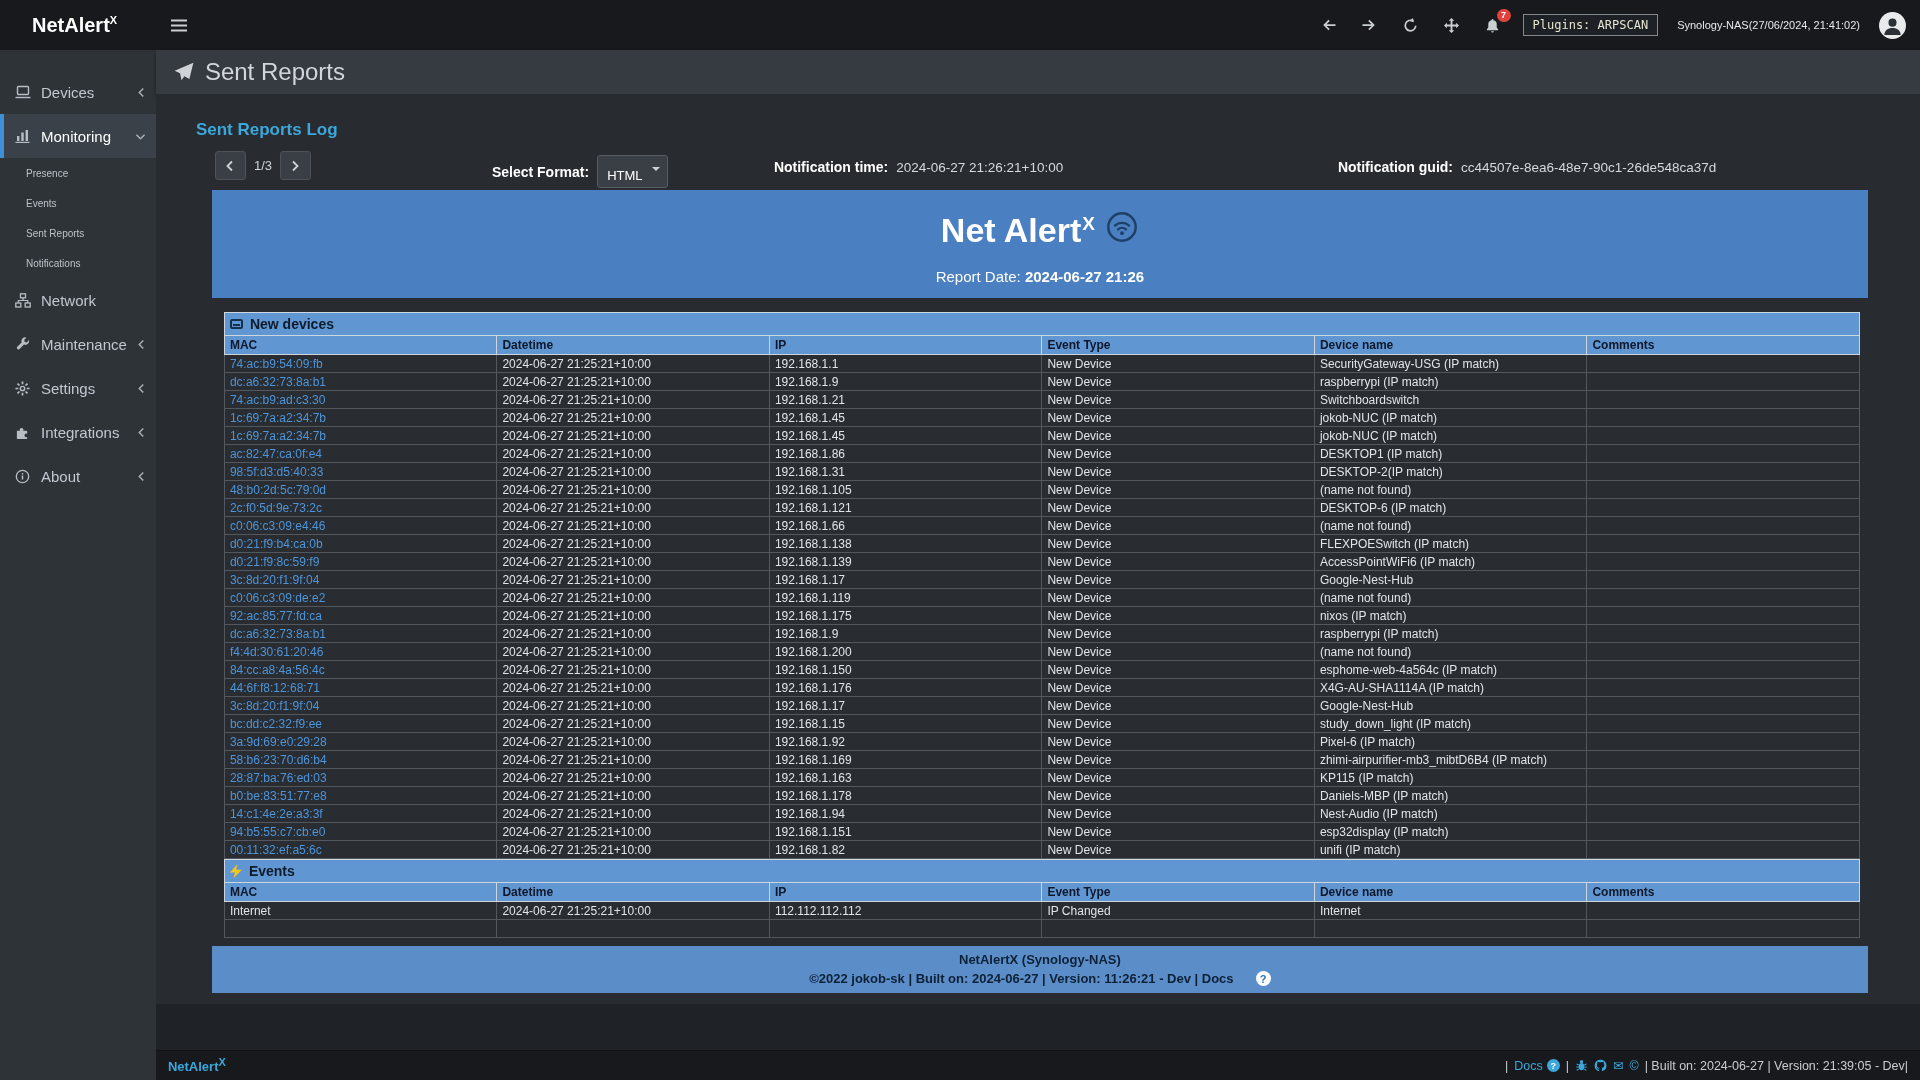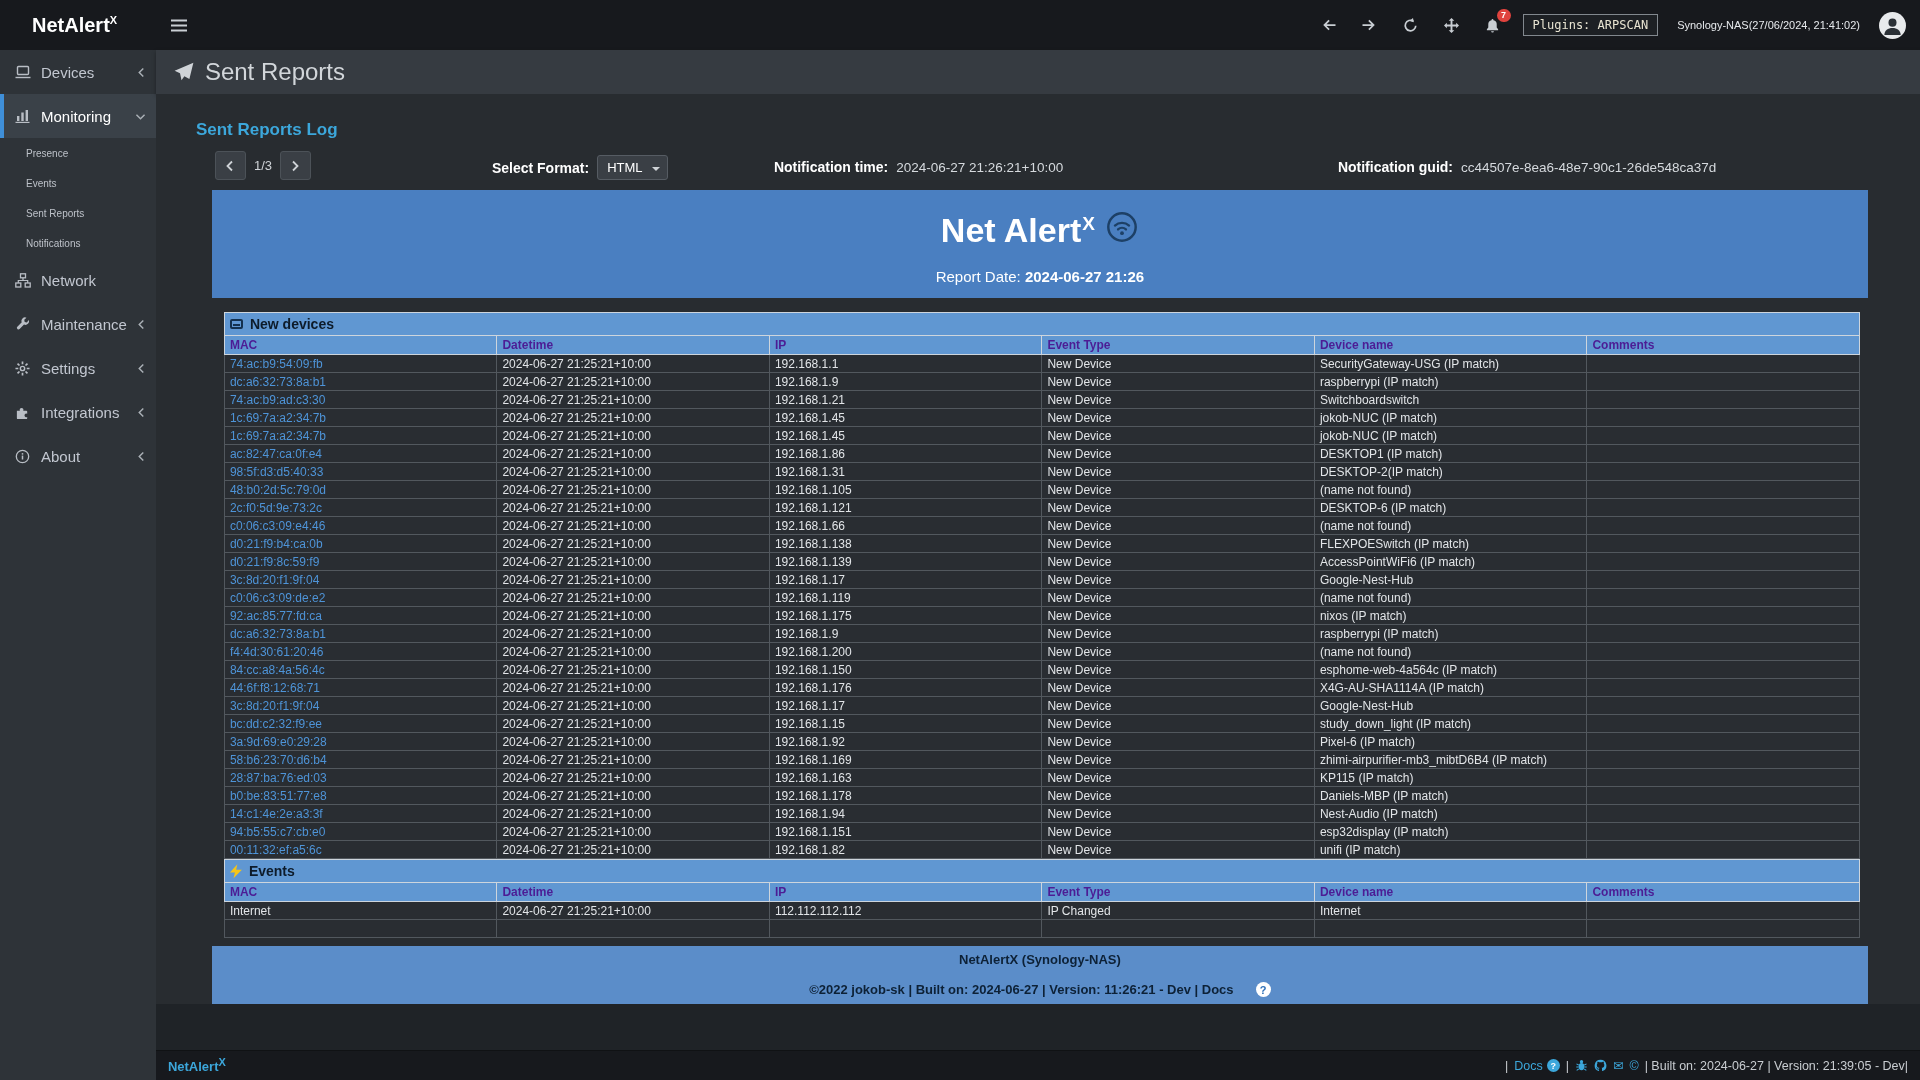--- a/index.html
+++ b/index.html
@@ -12,21 +12,21 @@
   .brand sup,.f-brand sup{font-size:11px}
   .nav-icon{display:inline-flex;align-items:center;justify-content:center;width:22px;height:22px;cursor:pointer;color:#c9ced3;position:relative}
   .hamburger{margin-left:18px}
   .nav-right{margin-left:auto;display:flex;align-items:center;gap:19px;padding-right:14px}
   .badge{position:absolute;top:-5px;right:-7px;background:var(--badge,#e0433e);color:#fff;font-size:9px;font-weight:bold;min-width:14px;height:13px;line-height:13px;border-radius:7px;text-align:center;padding:0 3px}
   .plugins{font-family:"DejaVu Sans Mono","Liberation Mono",monospace;font-size:12px;color:#e8e4d2;border:1px solid #82888e;background:#1d2024;padding:3px 9px;white-space:nowrap}
   .host{display:flex;flex-direction:row;align-items:flex-end;font-size:11px;line-height:1.3;color:#e6e9ec;text-align:right}
   .avatar{width:27px;height:27px;border-radius:50%;background:#e8eaec;display:inline-flex;align-items:center;justify-content:center;overflow:hidden;cursor:pointer}
   
   .body-row{flex:1;display:flex;min-height:0}
-  .sidebar{flex:0 0 150px;background:#2e3338;padding-top:0;color:#c2c7d0}
+  .sidebar{flex:0 0 150px;background:#2e3338;padding-top:20px;color:#c2c7d0}
   .side-item{height:44px;display:flex;align-items:center;gap:10px;padding:0 10px 0 14px;font-size:15px;cursor:pointer}
   .side-item .sicon{display:inline-flex;width:17px;justify-content:center;color:#b9bec5}
   .side-item .slabel{flex:1;white-space:nowrap}
   .side-item .chev{display:inline-flex;color:#aab0b6}
   .side-item.active{background:#3a4148;color:#fff;border-left:4px solid var(--stripe,#3f8fd8);padding-left:10px}
   .sub-item{height:30px;display:flex;align-items:center;padding-left:26px;font-size:10px;color:#bdc2c9;cursor:pointer}
   .main{flex:1;display:flex;flex-direction:column;min-width:0;background:#1f2327}
   .page-header{flex:0 0 44px;background:#363b41;display:flex;align-items:center;gap:11px;padding-left:18px;color:#d2d6da;box-shadow:0 2px 4px rgba(0,0,0,.35)}
   .page-header h1{font-size:24px;font-weight:500}
   .content{position:relative;height:910px;background:#282c30;overflow:hidden}
@@ -34,40 +34,40 @@
   
   .section-link{position:absolute;left:40px;top:26px;font-size:17px;font-weight:600;color:var(--accent,#3ca7db);cursor:pointer}
   .pager{position:absolute;left:59px;top:57px;display:flex;align-items:center;gap:6px}
   .pg-btn{width:31px;height:29px;background:#3a3f45;border:1px solid #4c5258;border-radius:3px;display:inline-flex;align-items:center;justify-content:center;color:#cfd3d7;cursor:pointer}
   .pg-ind{font-size:13px;color:#cfd3d7;padding:0 2px}
   .grp{position:absolute;display:flex;align-items:center;gap:8px;font-size:13.5px;color:#d6dade}
   .grp b{color:#fff;font-size:14px}
   .fmt{left:336px;top:61px}
   .time{left:618px;top:65px}
   .guid{left:1182px;top:65px}
-  .sel{position:relative;background:#3a3f45;border:1px solid #565c63;border-radius:3px;color:#fff;font-size:13px;padding:4px 24px 4px 9px;cursor:pointer}
+  .sel{position:relative;background:#3a3f45;border:1px solid #565c63;border-radius:3px;color:#fff;font-size:13px;padding:12px 24px 4px 9px;cursor:pointer}
   .sel::after{content:"";position:absolute;right:7px;top:11px;border:4px solid transparent;border-top-color:#cfd3d7}
   
   .report{position:absolute;left:56px;top:96px;width:1656px}
   .report-header{background:var(--rep-header,#4a7fc1);padding:15px 0 13px;text-align:center}
   .report-title{font-size:34px;font-weight:bold;color:#fff;display:flex;align-items:center;justify-content:center;gap:10px;line-height:38px}
   .report-title sup{font-size:19px;vertical-align:super;margin-left:1px}
   .report-date{margin-top:19px;font-size:15px;color:#fff}
   .report-tables{margin:14px 8px 0 12px}
   .sec-bar{background:var(--rep-bar,#6097d2);height:23px;display:flex;align-items:center;gap:7px;padding:0 5px;font-size:14px;font-weight:bold;color:#0d1b2a;border:1px solid #cdd5dd;border-bottom:none}
   .sec-icon{display:inline-flex;width:14px;height:14px;align-items:center;justify-content:center}
   .sec-icon.device{width:13px;height:10px;border:2px solid #14314f;border-radius:2px;background:transparent;position:relative}
   .sec-icon.device::after{content:"";position:absolute;left:1px;right:1px;top:3px;height:2px;background:#14314f}
   .sec-icon.bolt{width:12px;height:14px;background:#f5c518;clip-path:polygon(62% 0,0 58%,42% 58%,30% 100%,100% 38%,52% 38%)}
   table.rep{width:100%;border-collapse:collapse;table-layout:fixed;font-size:12px}
-  table.rep th{background:var(--rep-bar,#6097d2);color:#4c1d95;font-weight:bold;text-align:left;padding:2px 5px;height:19px;border:1px solid #cdd5dd}
+  table.rep th{background:var(--rep-bar,#6097d2);color:#0f172a;font-weight:bold;text-align:left;padding:2px 5px;height:19px;border:1px solid #cdd5dd}
   table.rep td{background:#292d32;color:#e2e5e8;padding:1px 5px;height:18px;border:1px solid #52585e;white-space:nowrap;overflow:hidden}
   .mac-link{color:var(--rep-link,#4e94d8);cursor:pointer}
   .report-footer{background:var(--rep-footer,#5b8dc9);margin-top:8px;padding:6px 0 7px;text-align:center;color:#0d2136;font-weight:bold;font-size:13px}
-  .rf2{margin-top:15px;display:flex;align-items:flex-end;justify-content:center;gap:22px}
+  .rf2{margin-top:4px;display:flex;align-items:flex-end;justify-content:center;gap:22px}
   .q-icon{display:inline-flex;width:15px;height:15px;border-radius:50%;background:#fff;color:#2d6fb7;font-size:11px;font-weight:bold;align-items:center;justify-content:center}
   
   .page-footer{flex:0 0 30px;background:#17191d;border-top:1px solid #101214;display:flex;align-items:center;padding:0 12px;font-size:12.5px}
   .f-brand{color:var(--accent,#3ca7db);font-weight:bold;font-size:13px;cursor:pointer}
   .f-right{margin-left:auto;display:flex;align-items:center;gap:6px;color:#c9cdd1}
   .f-link{color:var(--accent,#3ca7db);display:inline-flex;align-items:center;gap:4px;cursor:pointer}
   .q-badge{display:inline-flex;width:13px;height:13px;border-radius:50%;background:var(--accent,#3ca7db);color:#fff;font-size:9px;font-weight:bold;align-items:center;justify-content:center}
   .f-text{color:#c9cdd1}
   svg{display:block}
 </style>

